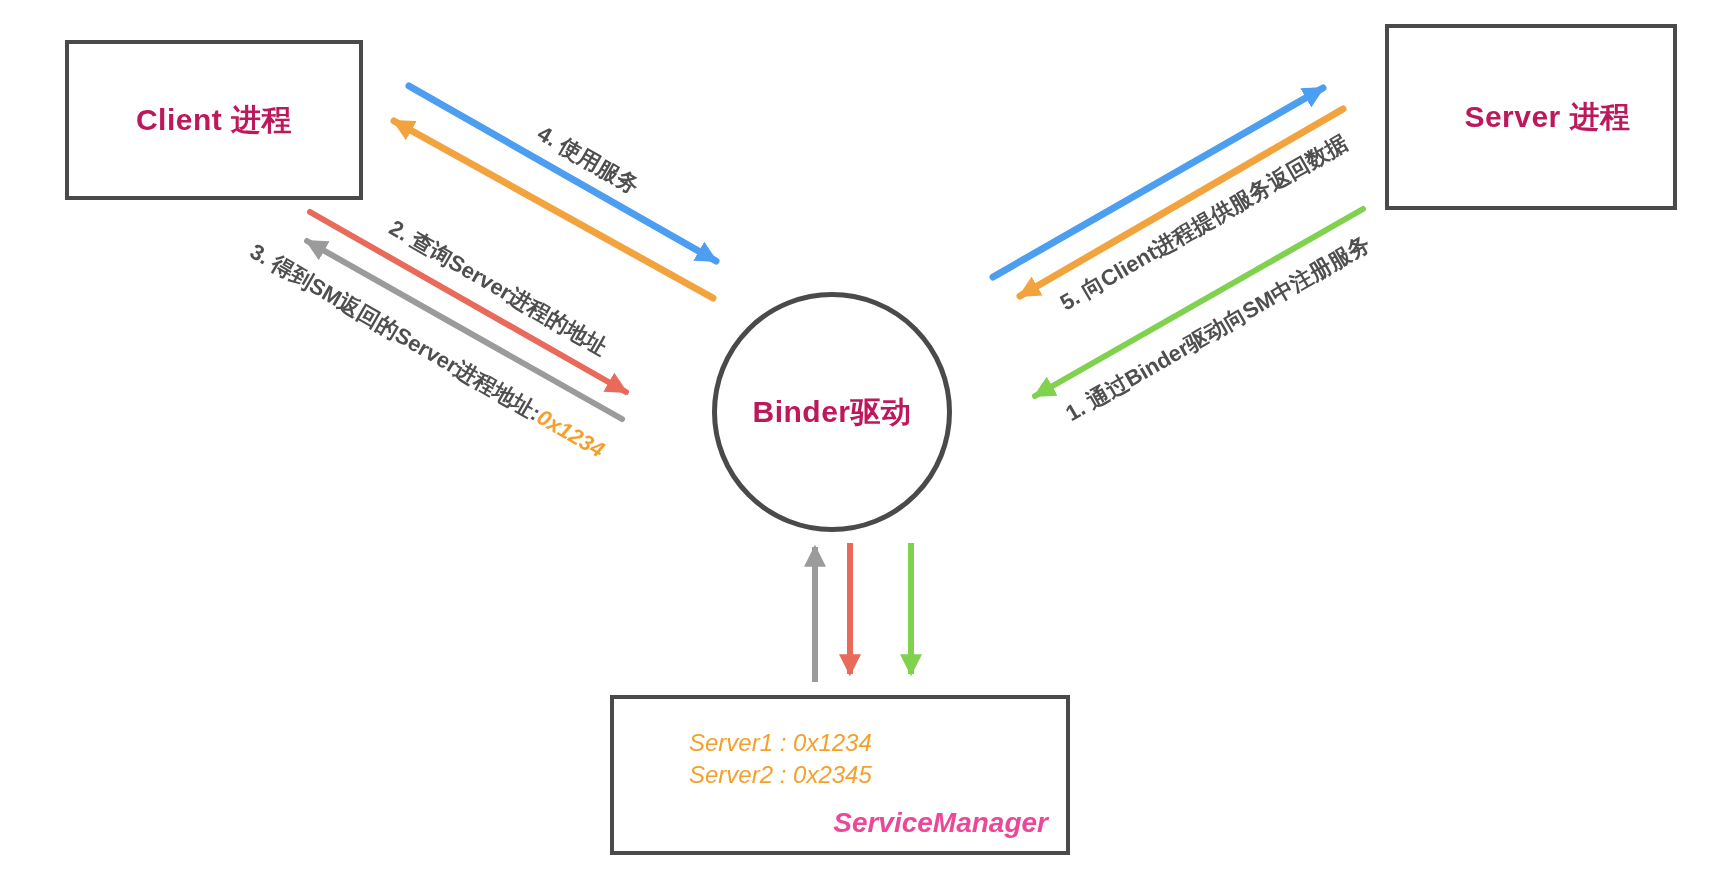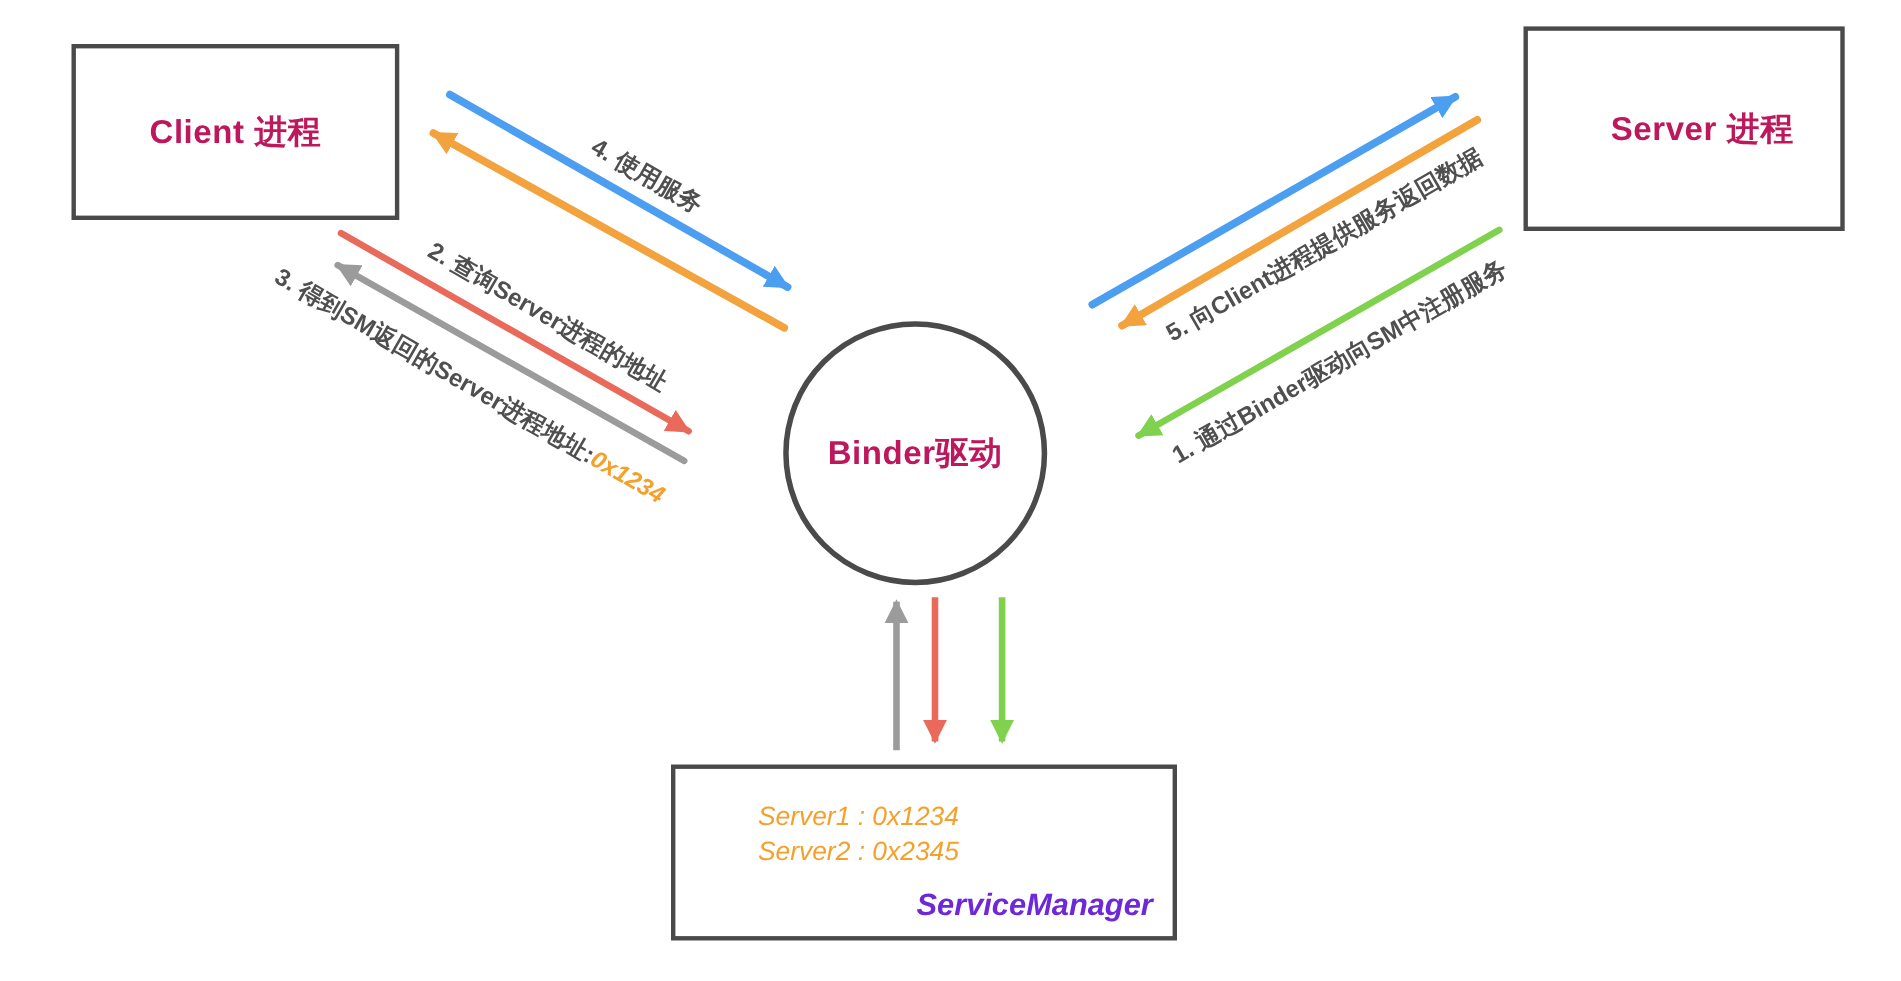--- a/index.html
+++ b/index.html
@@ -20,21 +20,21 @@
   }
   .arrow-label.ccw{transform:translate(-50%,-50%) rotate(-30deg);}
   .addr-orange{color:#f5a02b;font-style:italic;}
   .sm-node{display:block;}
   .sm-entries{
     position:absolute;left:44px;top:28px;font-style:italic;font-size:24px;
     color:#f5a02b;line-height:1.32;white-space:nowrap;margin-left:31px;
   }
   .sm-title{
     position:absolute;right:18px;bottom:12px;font-style:italic;font-weight:bold;
-    font-size:28px;color:#6d28d9;white-space:nowrap;
+    font-size:28px;color:#ec4899;white-space:nowrap;
   }
 </style>
 </head>
 <body>
 
 <div class="stage">
 
   <svg class="arrows" width="1728" height="892" viewBox="0 0 1728 892">
     <defs>
       <marker id="ah-blue" viewBox="0 0 10 10" refX="9" refY="5" markerWidth="22" markerHeight="22" markerUnits="userSpaceOnUse" orient="auto">

